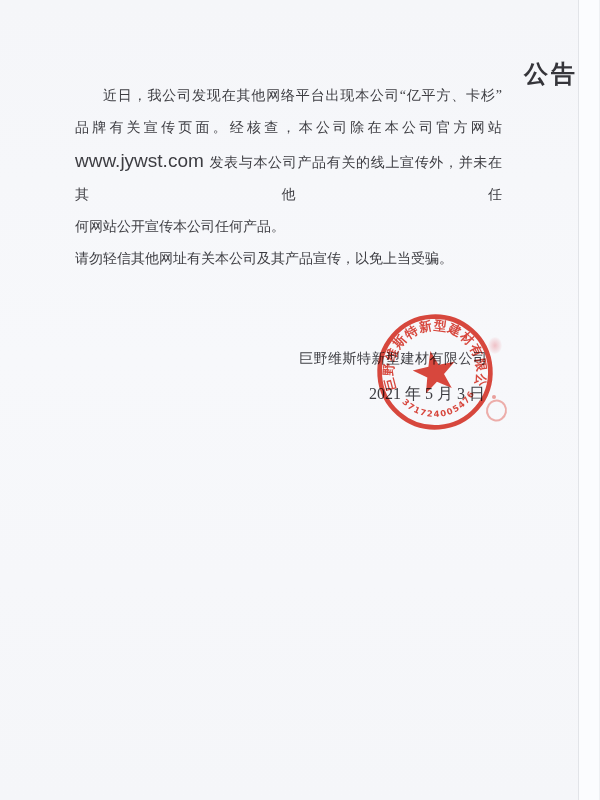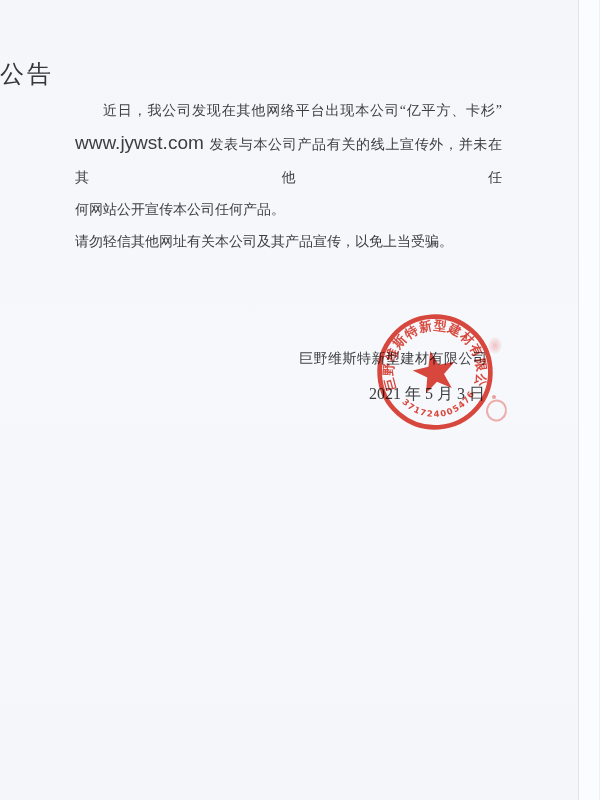--- a/index.html
+++ b/index.html
@@ -16,25 +16,25 @@
   .paper-edge{
     position:absolute;left:578px;top:0;width:1px;height:800px;
     background:#e2e4e8;
   }
   .scan-margin{
     position:absolute;left:579px;top:0;width:21px;height:800px;
     background:#fbfcfe;border-right:1px solid #eef0f3;box-sizing:border-box;
   }
   .title{
     position:absolute;left:0;top:58px;width:578px;
-    text-align:left;font-size:24px;letter-spacing:3px;
-    color:#35353a;font-weight:400;
+    text-align:right;font-size:24px;letter-spacing:3px;
+    color:#35353a;font-weight:700;
   }
   .body-block{
-    position:absolute;left:75px;top:95px;width:427px;
+    position:absolute;left:75px;top:80px;width:427px;
     font-size:14px;line-height:32.3px;color:#3d3d42;
   }
   .line{margin:0;text-align:justify;text-align-last:left;}
   .line.justify{text-align-last:justify;}
   .line.indent{text-indent:2em;}
   .url{
     font-family:"Liberation Sans","DejaVu Sans",sans-serif;
     font-size:19px;
   }
   .url.gap{margin-right:5px;}
@@ -77,20 +77,21 @@
 </head>
 <body>
 
 <div class="scan">
   <div class="paper">
 
     <div class="title">公告</div>
 
     <div class="body-block">
       <p class="line indent justify">近日，我公司发现在其他网络平台出现本公司“亿平方、卡杉”</p>
+      <p class="line justify">品牌有关宣传页面。经核查，本公司除在本公司官方网站</p>
       <p class="line justify"><span class="url gap">www.jywst.com</span><span>发表与本公司产品有关的线上宣传外，并未在其他任</span></p>
       <p class="line">何网站公开宣传本公司任何产品。</p>
       <p class="line">请勿轻信其他网址有关本公司及其产品宣传，以免上当受骗。</p>
     </div>
 
     <div class="company">巨野维斯特新型建材有限公司</div>
     <div class="date">2021 年 5 月 3 日</div>
 
     <svg class="seal" viewBox="0 0 130 130">
       <defs>

